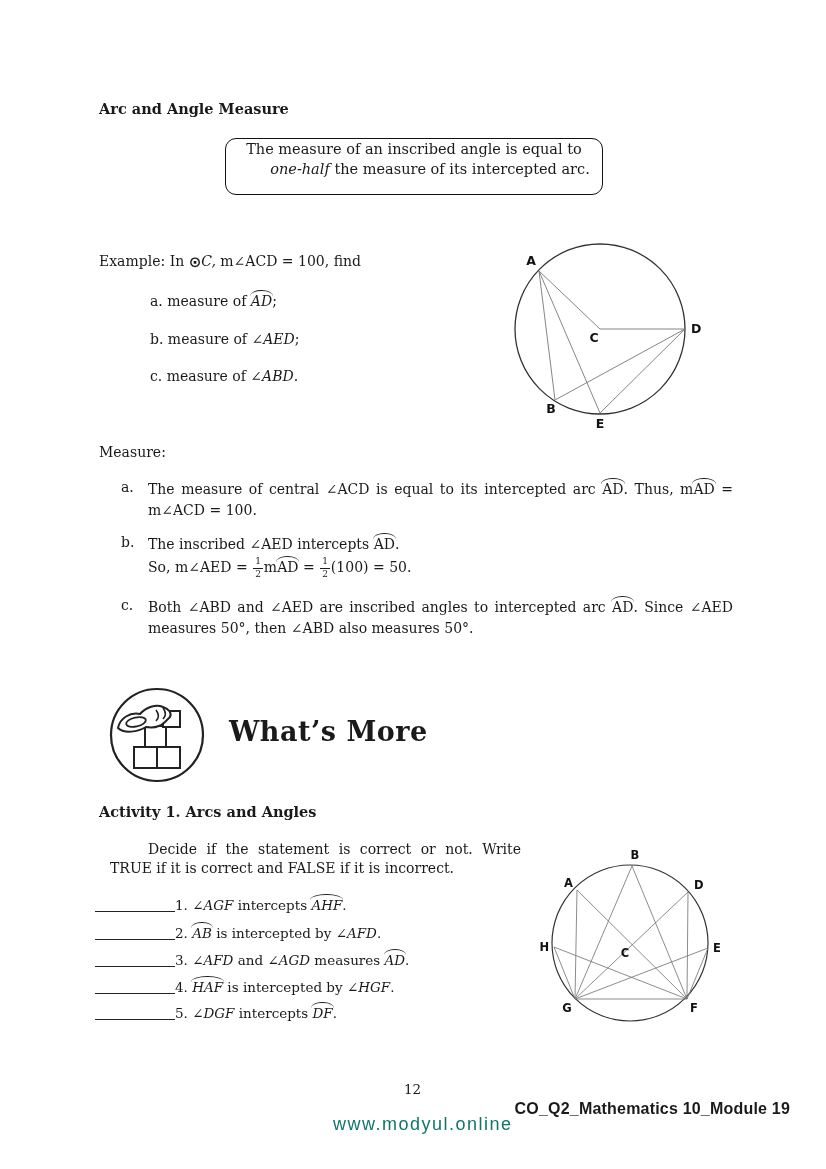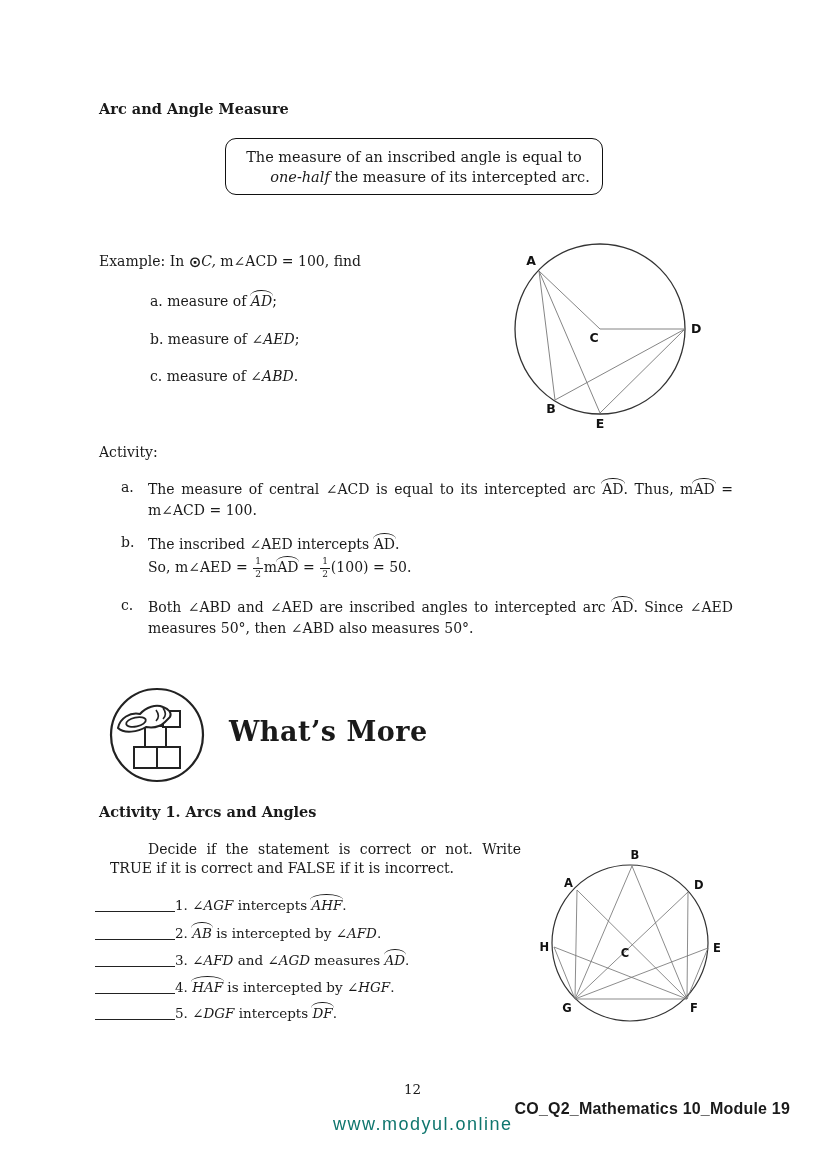--- a/index.html
+++ b/index.html
@@ -7,21 +7,21 @@
     width:826px;height:1169px;position:relative;background:#ffffff;
     font-family:"DejaVu Serif","Liberation Serif",serif;color:#1a1a1a;
     overflow:hidden;
   }
   .abs{position:absolute;}
   .heading{font-size:14.5px;font-weight:bold;}
   .callout{
     left:225px;top:138px;width:378px;height:57px;
     border:1.6px solid #111;border-radius:11px;
     font-size:14.5px;line-height:20px;text-align:center;
-    padding-top:8px;box-sizing:border-box;
+    box-sizing:border-box;
   }
   .callout i{margin-left:32px;}
   .bodytext{font-size:14px;}
   .mi{font-style:italic;}
   .math{font-family:"DejaVu Serif","DejaVu Sans",serif;}
   .odot{font-family:"DejaVu Sans",sans-serif;font-weight:bold;font-size:15px;vertical-align:-1px;}
   
   .arc{position:relative;display:inline-block;line-height:1.1;}
   .arc::before{
     content:"";position:absolute;left:-1px;right:-1px;top:-4px;height:5px;
@@ -80,21 +80,21 @@
     <line x1="61" y1="168" x2="191" y2="97"></line>
     <line x1="106" y1="181" x2="191" y2="97"></line>
   </g>
   <text x="42" y="33" font-size="12.5" text-anchor="end">A</text>
   <text x="197" y="101" font-size="12.5" text-anchor="start">D</text>
   <text x="100" y="110" font-size="12.5" text-anchor="middle">C</text>
   <text x="57" y="181" font-size="12.5" text-anchor="middle">B</text>
   <text x="106" y="196" font-size="12.5" text-anchor="middle">E</text>
 </svg>
 
-<div class="abs bodytext" style="left:99px;top:444px">Activity:</div>
+<div class="abs bodytext" style="left:99px;top:444px">Measure:</div>
 
 <div class="abs sol-item" style="top:479px">
   <span class="sol-num">a.</span>
   <div class="sol-line jline">
     <span>The measure of central ∠ACD is equal to its intercepted arc </span><span class="arc math">AD</span><span>. Thus, m</span><span class="arc math">AD</span><span> =</span>
   </div>
   <div class="sol-line">m∠ACD = 100.</div>
 </div>
 
 <div class="abs sol-item" style="top:534px">

